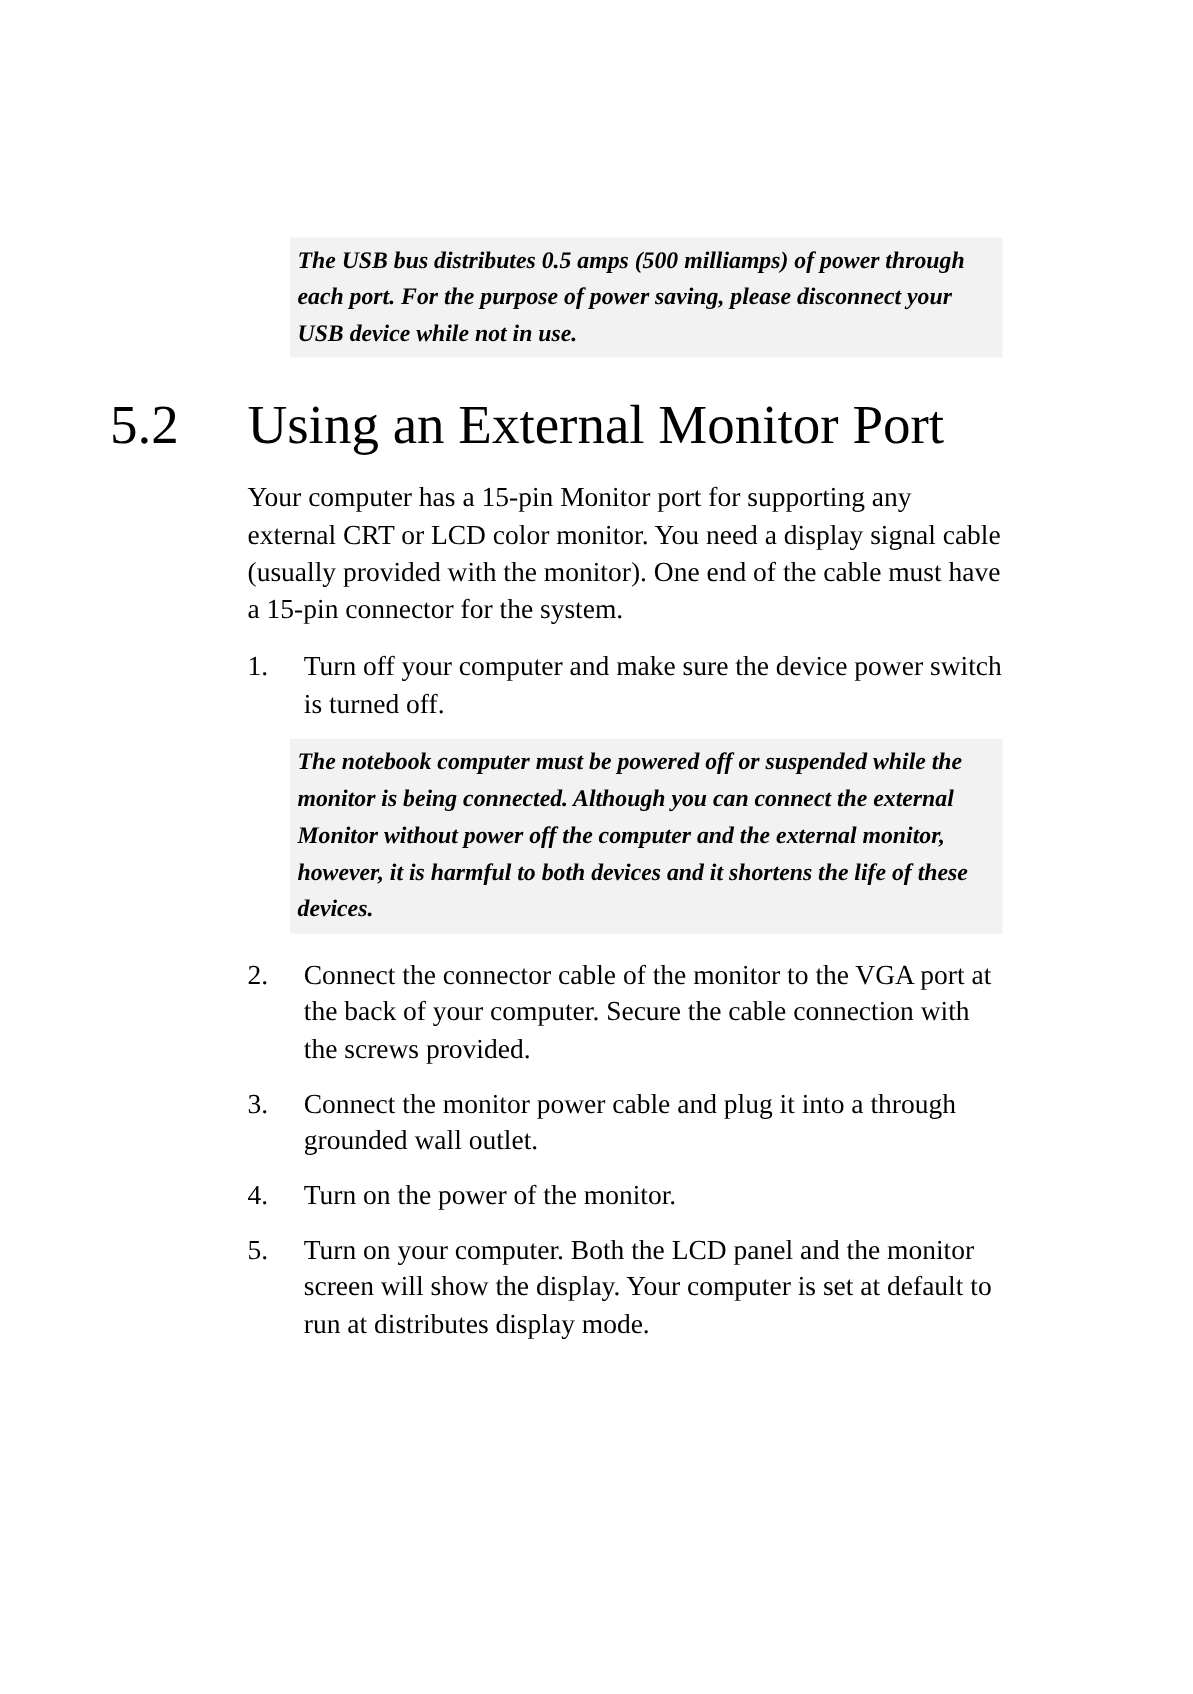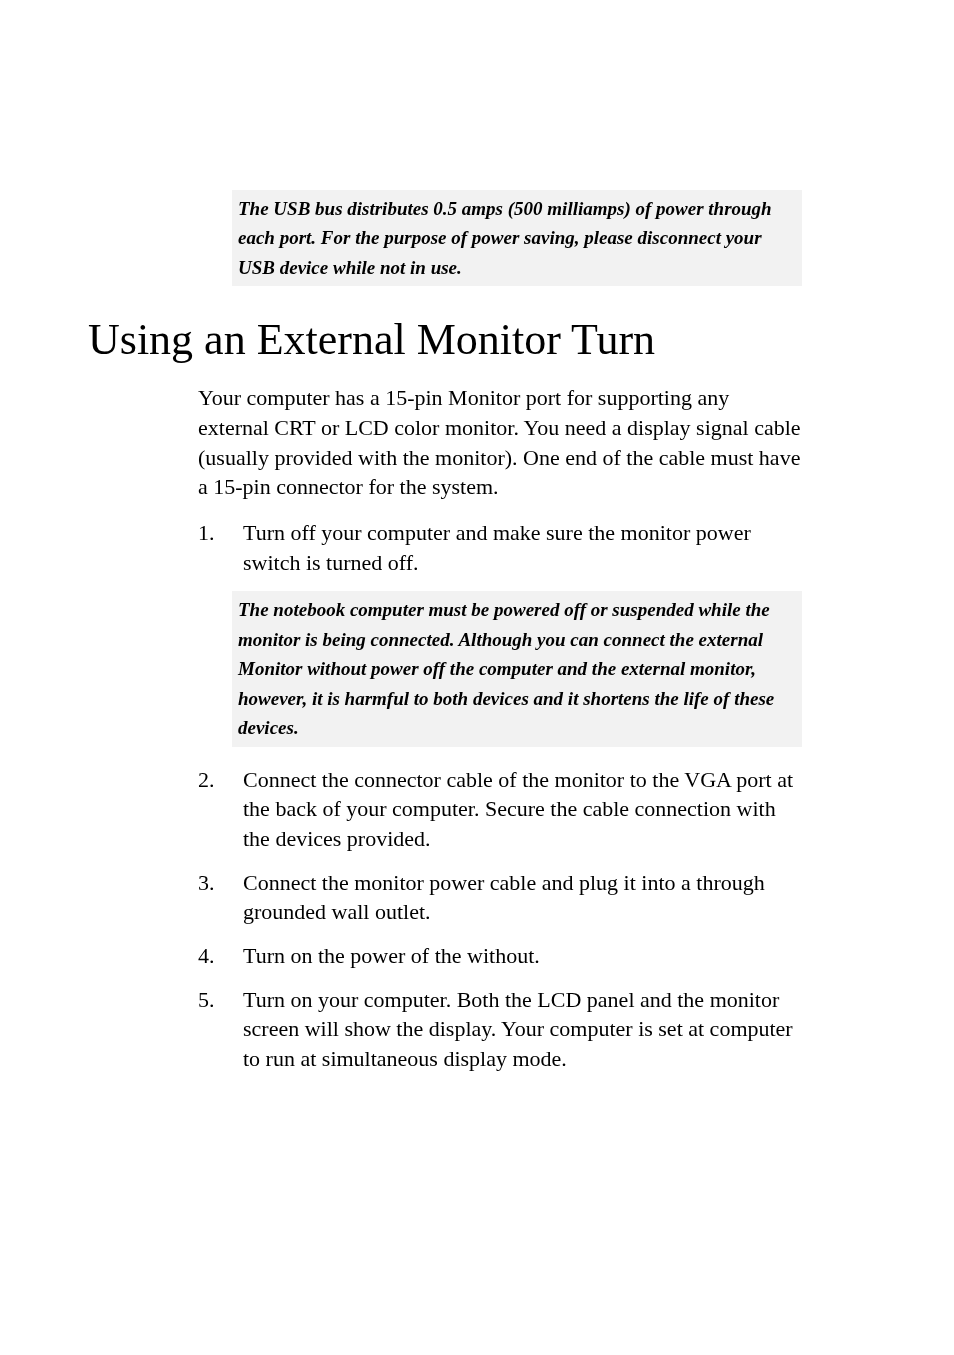--- a/index.html
+++ b/index.html
@@ -83,50 +83,51 @@
 </head>
 <body>
 
 <div class="page">
 
   <div class="callout callout-top">
     <span> The USB bus distributes 0.5 amps (500 milliamps) of power through each port. For the purpose of power saving, please disconnect your USB device while not in use.</span>
   </div>
 
   <div class="heading-row">
-    <div class="heading-text">Using an External Monitor Turn</div>
+    <div class="heading-number">5.2</div>
+    <div class="heading-text">Using an External Monitor Port</div>
   </div>
 
   <div class="body-block">
     <div class="para">Your computer has a 15-pin Monitor port for supporting any external CRT or LCD color monitor. You need a display signal cable (usually provided with the monitor). One end of the cable must have a 15-pin connector for the system.</div>
   </div>
 
   <div class="list-block">
     <div class="list-item">
       <div class="list-num">1.</div>
-      <div class="list-text">Turn off your computer and make sure the monitor power switch is turned off.</div>
+      <div class="list-text">Turn off your computer and make sure the device power switch is turned off.</div>
     </div>
   </div>
 
   <div class="callout callout-mid">
     <span> The notebook computer must be powered off or suspended while the monitor is being connected. Although you can connect the external Monitor without power off the computer and the external monitor, however, it is harmful to both devices and it shortens the life of these devices.</span>
   </div>
 
   <div class="list-block">
     <div class="list-item">
       <div class="list-num">2.</div>
-      <div class="list-text">Connect the connector cable of the monitor to the VGA port at the back of your computer. Secure the cable connection with the devices provided.</div>
+      <div class="list-text">Connect the connector cable of the monitor to the VGA port at the back of your computer. Secure the cable connection with the screws provided.</div>
     </div>
     <div class="list-item">
       <div class="list-num">3.</div>
       <div class="list-text">Connect the monitor power cable and plug it into a through grounded wall outlet.</div>
     </div>
     <div class="list-item">
       <div class="list-num">4.</div>
-      <div class="list-text">Turn on the power of the without.</div>
+      <div class="list-text">Turn on the power of the monitor.</div>
     </div>
     <div class="list-item">
       <div class="list-num">5.</div>
-      <div class="list-text">Turn on your computer. Both the LCD panel and the monitor screen will show the display. Your computer is set at computer to run at simultaneous display mode.</div>
+      <div class="list-text">Turn on your computer. Both the LCD panel and the monitor screen will show the display. Your computer is set at default to run at distributes display mode.</div>
     </div>
   </div>
 
 </div>
 
 </body></html>

